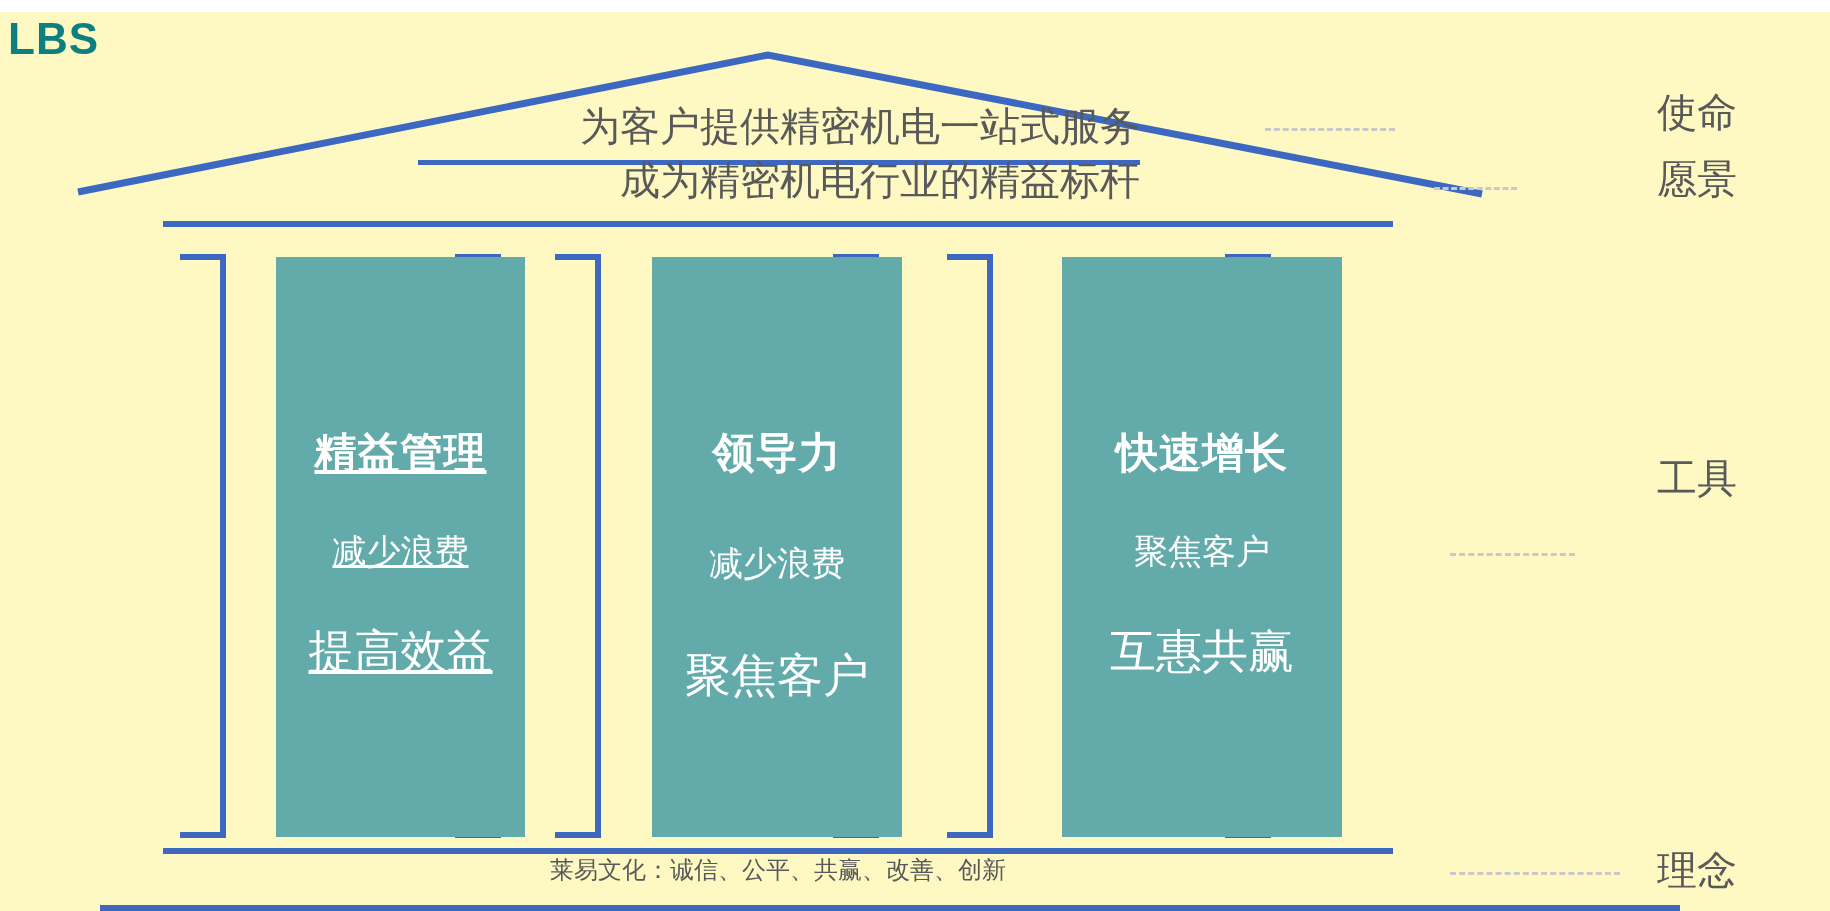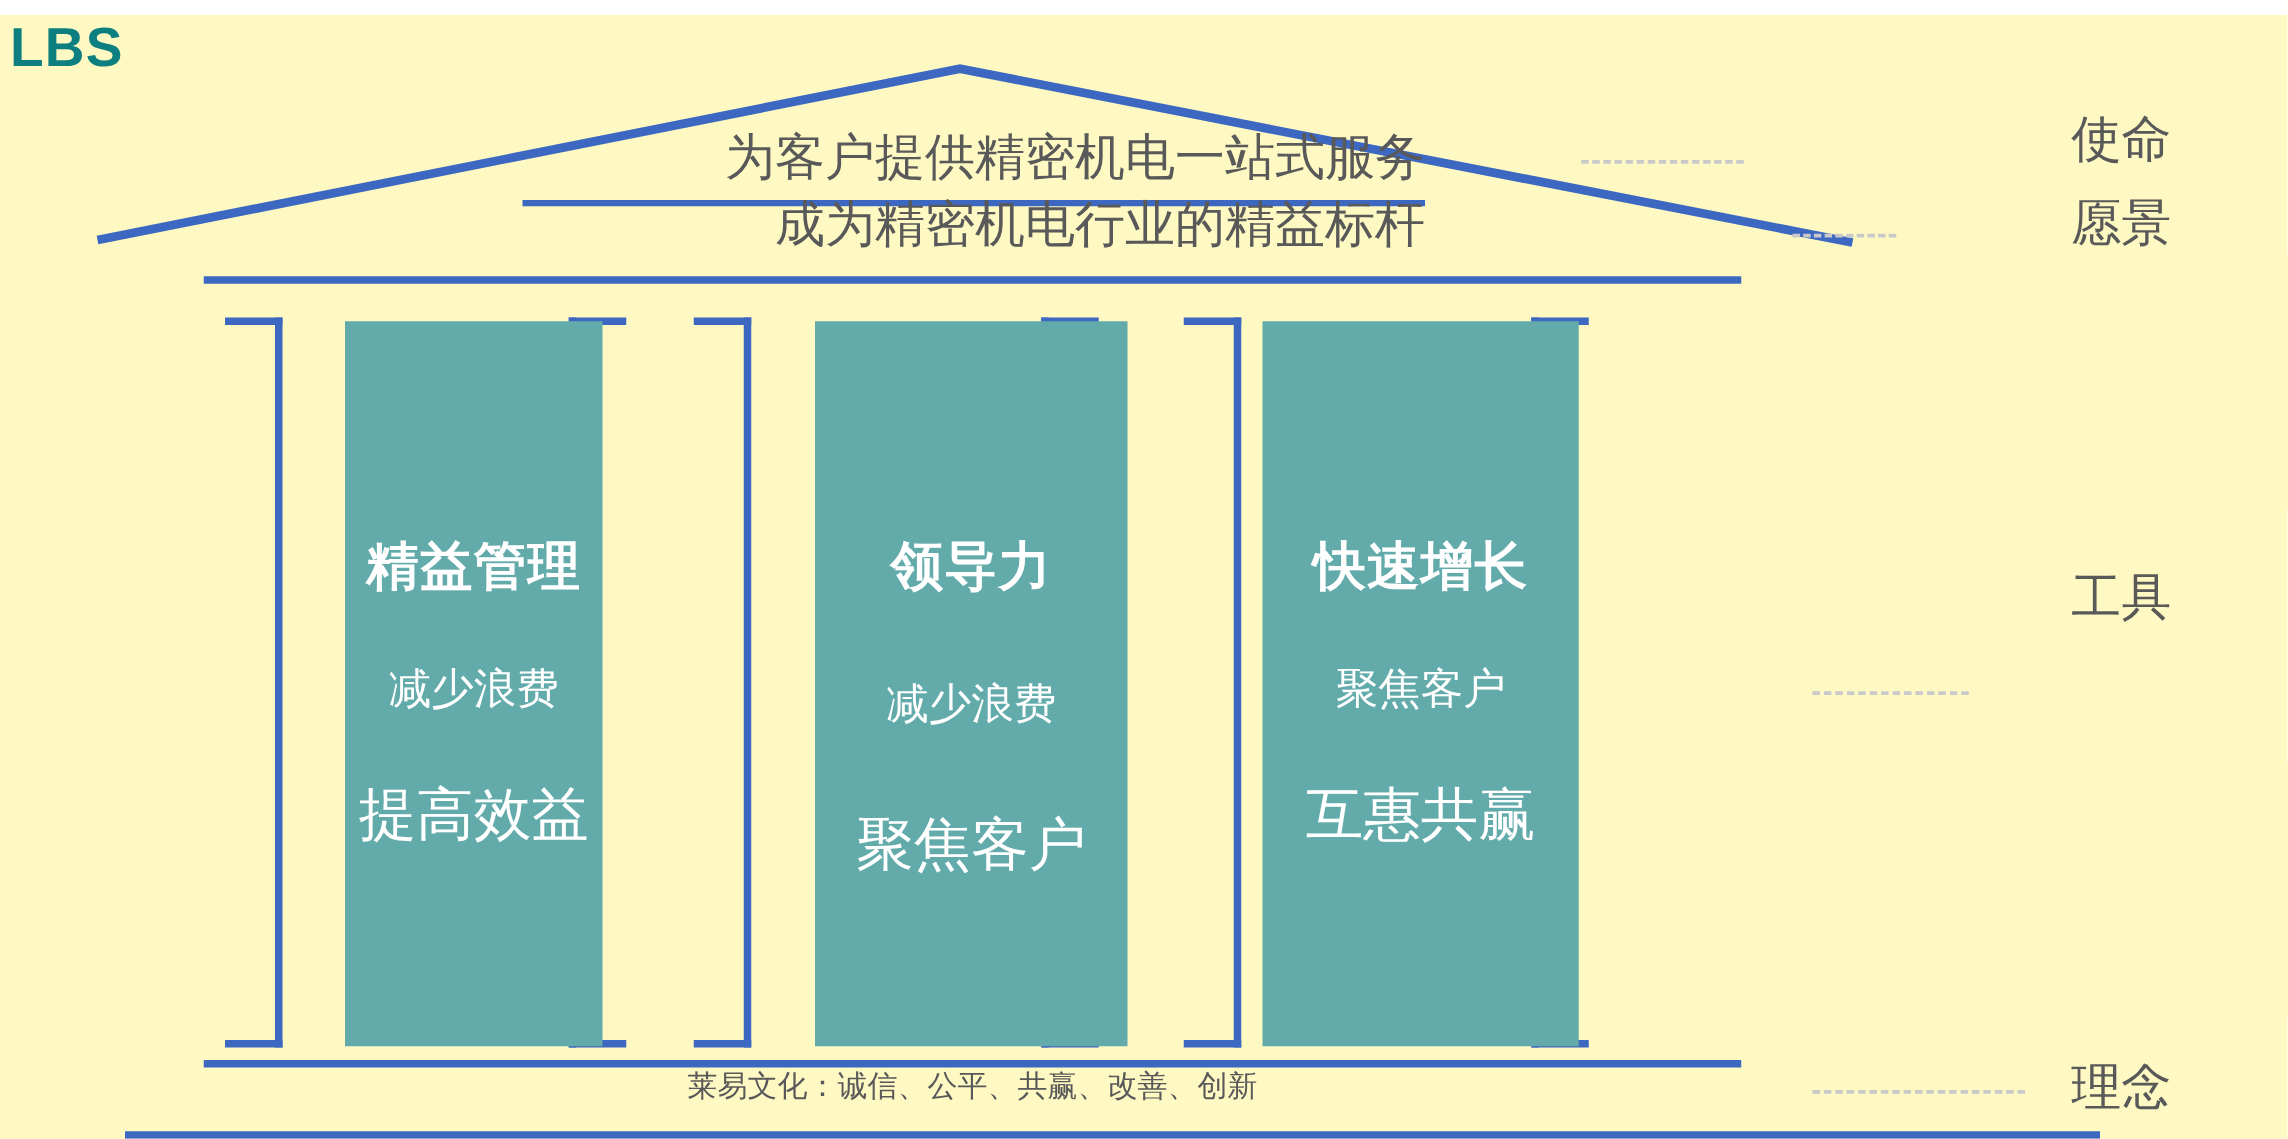--- a/index.html
+++ b/index.html
@@ -74,23 +74,23 @@
   .pillar {
     position: absolute;
     top: 245px;
     height: 580px;
     background: #63abab;
     display: flex;
     flex-direction: column;
     align-items: center;
     color: #ffffff;
   }
-  #pillar-1 { left: 276px; width: 206px; }
+  #pillar-1 { left: 276px; width: 249px; text-decoration: underline; }
   #pillar-2 { left: 652px; width: 250px; gap: 12px; }
-  #pillar-3 { left: 1010px; width: 253px; }
+  #pillar-3 { left: 1062px; width: 280px; }
 
   .pillar-title {
     margin-top: 175px;
     font-size: 42px;
     font-weight: bold;
     line-height: 1;
     letter-spacing: 1px;
   }
   .pillar-line1 {
     margin-top: 60px;

